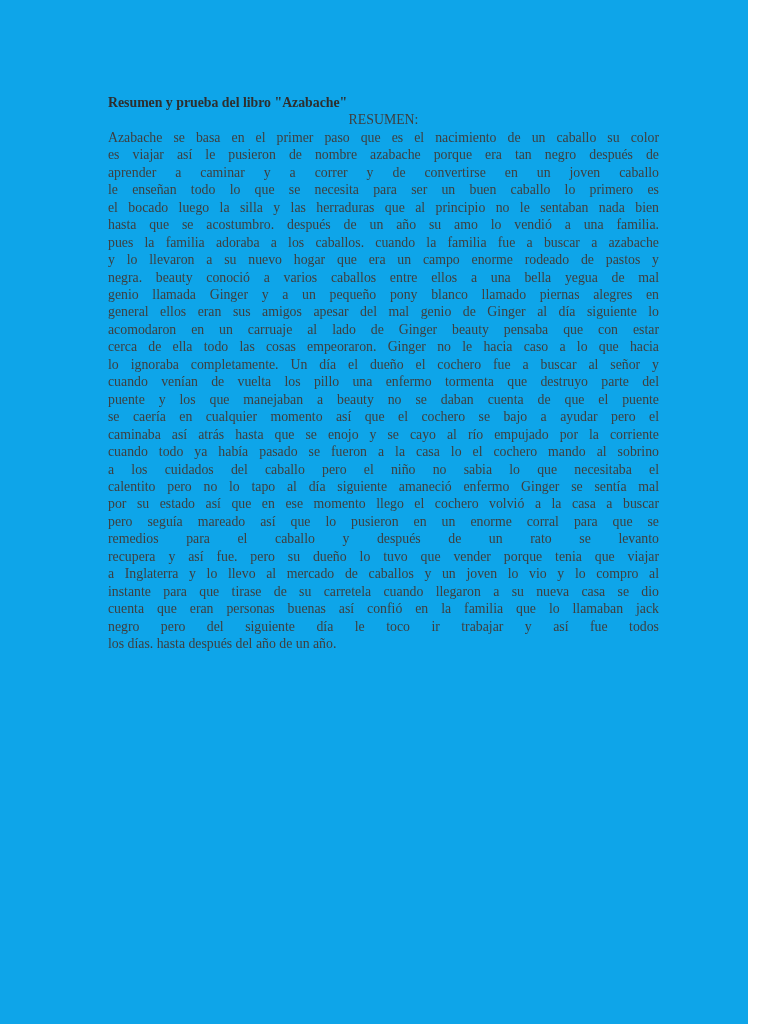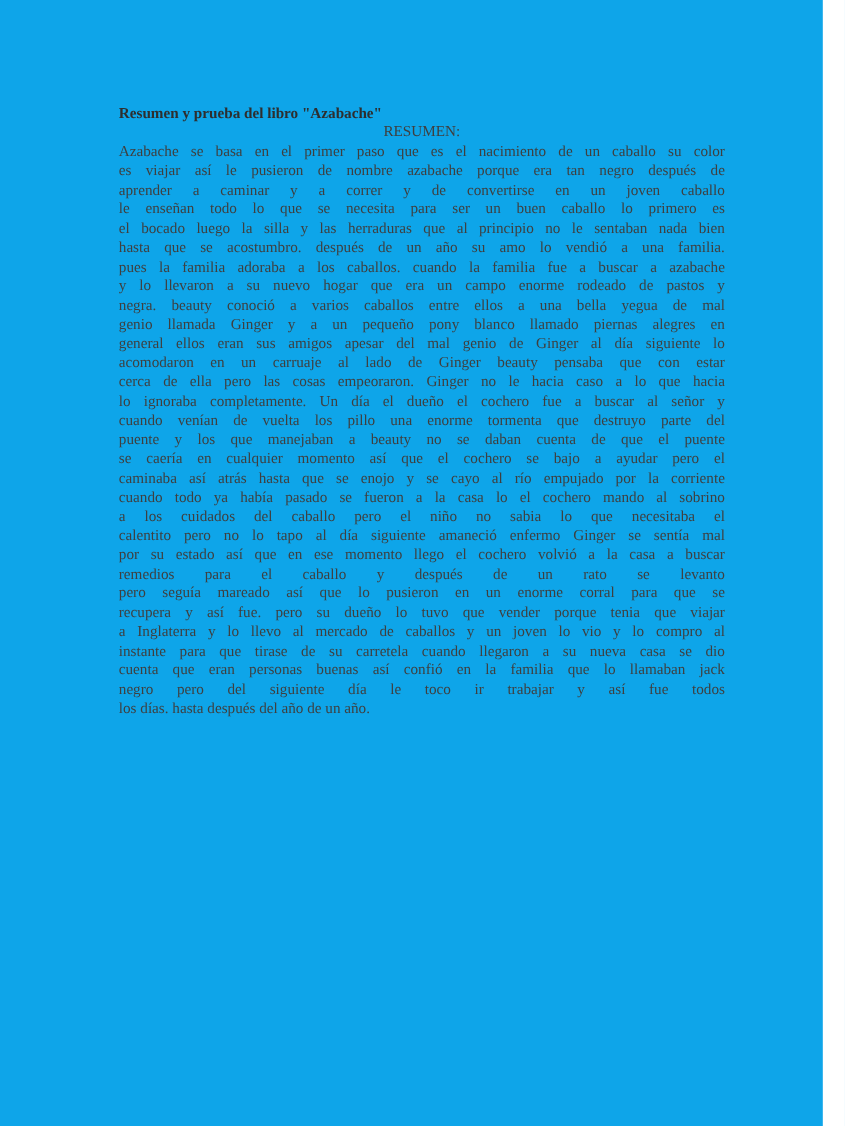--- a/index.html
+++ b/index.html
@@ -57,32 +57,32 @@
     <div class="line just">aprender a caminar y a correr y de convertirse en un joven caballo</div>
     <div class="line just">le enseñan todo lo que se necesita para ser un buen caballo lo primero es</div>
     <div class="line just">el bocado luego la silla y las herraduras que al principio no le sentaban nada bien</div>
     <div class="line just">hasta que se acostumbro. después de un año su amo lo vendió a una familia.</div>
     <div class="line just">pues la familia adoraba a los caballos. cuando la familia fue a buscar a azabache</div>
     <div class="line just">y lo llevaron a su nuevo hogar que era un campo enorme rodeado de pastos y</div>
     <div class="line just">negra. beauty conoció a varios caballos entre ellos a una bella yegua de mal</div>
     <div class="line just">genio llamada Ginger y a un pequeño pony blanco llamado piernas alegres en</div>
     <div class="line just">general ellos eran sus amigos apesar del mal genio de Ginger al día siguiente lo</div>
     <div class="line just">acomodaron en un carruaje al lado de Ginger beauty pensaba que con estar</div>
-    <div class="line just">cerca de ella pero las cosas empeoraron. Ginger no le hacia caso a lo que hacia</div>
+    <div class="line just">cerca de ella todo las cosas empeoraron. Ginger no le hacia caso a lo que hacia</div>
     <div class="line just">lo ignoraba completamente. Un día el dueño el cochero fue a buscar al señor y</div>
-    <div class="line just">cuando venían de vuelta los pillo una enorme tormenta que destruyo parte del</div>
+    <div class="line just">cuando venían de vuelta los pillo una enfermo tormenta que destruyo parte del</div>
     <div class="line just">puente y los que manejaban a beauty no se daban cuenta de que el puente</div>
     <div class="line just">se caería en cualquier momento así que el cochero se bajo a ayudar pero el</div>
     <div class="line just">caminaba así atrás hasta que se enojo y se cayo al río empujado por la corriente</div>
     <div class="line just">cuando todo ya había pasado se fueron a la casa lo el cochero mando al sobrino</div>
     <div class="line just">a los cuidados del caballo pero el niño no sabia lo que necesitaba el</div>
     <div class="line just">calentito pero no lo tapo al día siguiente amaneció enfermo Ginger se sentía mal</div>
     <div class="line just">por su estado así que en ese momento llego el cochero volvió a la casa a buscar</div>
+    <div class="line just">pero seguía mareado así que lo pusieron en un enorme corral para que se</div>
     <div class="line just">remedios para el caballo y después de un rato se levanto</div>
-    <div class="line just">pero seguía mareado así que lo pusieron en un enorme corral para que se</div>
     <div class="line just">recupera y así fue. pero su dueño lo tuvo que vender porque tenia que viajar</div>
     <div class="line just">a Inglaterra y lo llevo al mercado de caballos y un joven lo vio y lo compro al</div>
     <div class="line just">instante para que tirase de su carretela cuando llegaron a su nueva casa se dio</div>
     <div class="line just">cuenta que eran personas buenas así confió en la familia que lo llamaban jack</div>
     <div class="line just">negro pero del siguiente día le toco ir trabajar y así fue todos</div>
     <div class="line plain last">los días. hasta después del año de un año.</div>
   </div>
 </div>
 
 </body></html>

